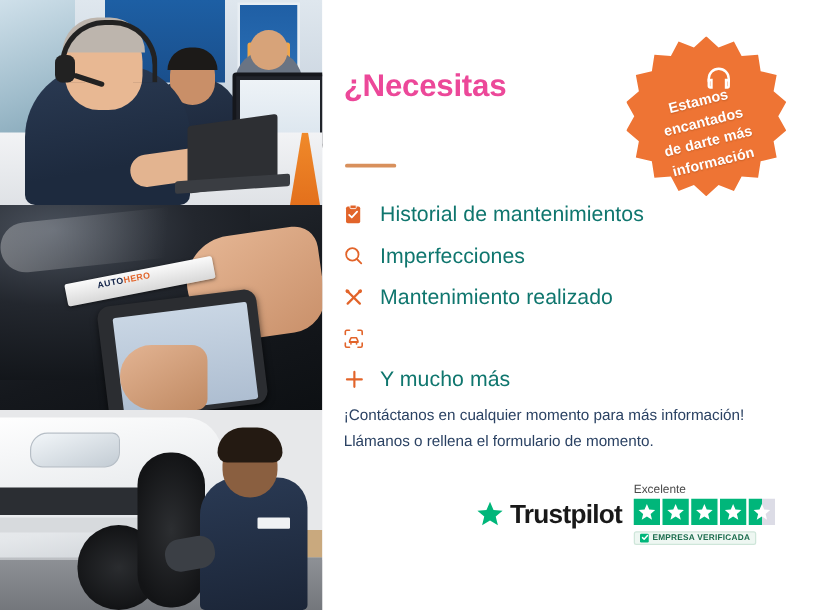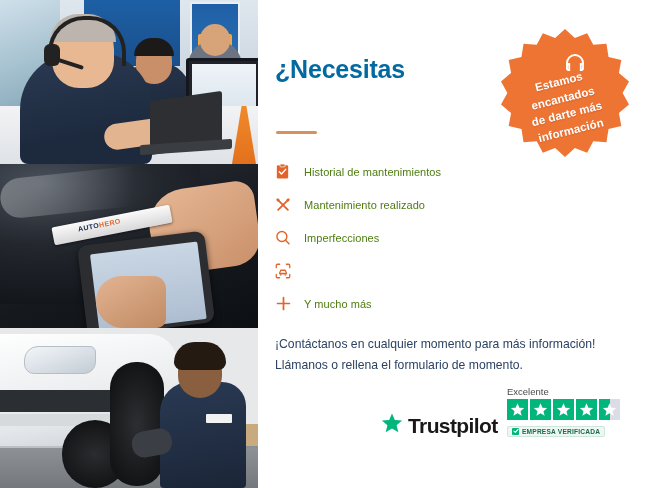--- a/index.html
+++ b/index.html
@@ -128,21 +128,21 @@
     background:#241a12;border-radius:26px 26px 10px 10px;}
   .p3 .glove{position:absolute;left:132px;top:102px;width:40px;height:26px;
     background:#3b3f45;border-radius:12px;transform:rotate(-10deg);}
   .p3 .logo{position:absolute;left:206px;top:86px;width:26px;height:9px;
     background:#f0f2f4;border-radius:1px;}
 
   
   .content{position:absolute;left:258px;top:0;width:392px;height:488px;background:#fff;}
 
   .heading{position:absolute;left:17px;top:55px;width:250px;
-    font-size:25px;line-height:1.18;font-weight:bold;color:#0369a1;letter-spacing:-.2px;}
+    font-size:25px;line-height:1.18;font-weight:bold;color:#ec4899;letter-spacing:-.2px;}
   .divider{position:absolute;left:18px;top:131px;width:41px;height:3px;
     background:#d8905c;border-radius:2px;}
 
   
   .badge{position:absolute;left:243px;top:29px;width:128px;height:128px;}
   .badge .burst{position:absolute;inset:0;background:#ee7434;
     clip-path:polygon(
       50.0% 0.0%, 57.7% 7.0%, 67.3% 3.3%, 72.1% 12.3%, 82.4% 11.6%, 84.0% 21.8%,
       94.0% 24.2%, 92.1% 34.3%, 100.0% 41.1%, 95.0% 50.0%, 100.0% 58.9%,
       92.1% 65.7%, 94.0% 75.8%, 84.0% 78.2%, 82.4% 88.4%, 72.1% 87.7%,
@@ -153,28 +153,28 @@
   .badge .hs{position:absolute;left:62px;top:22px;width:24px;height:24px;}
   .badge .btext{position:absolute;left:4px;top:44px;width:120px;
     transform:rotate(-14deg);text-align:center;color:#fff;
     font-size:11.5px;font-weight:bold;line-height:1.45;letter-spacing:.1px;
     text-shadow:0 1px 1px rgba(120,50,10,.25);}
 
   
   .flist{position:absolute;left:16px;top:155px;width:300px;}
   .frow{display:flex;align-items:center;height:33px;}
   .frow .ic{width:30px;flex:0 0 30px;display:flex;align-items:center;justify-content:flex-start;}
-  .frow .lbl{font-size:11px;color:#4d7c0f;letter-spacing:.05px;}
+  .frow .lbl{font-size:17px;color:#0f766e;letter-spacing:.05px;}
 
   .contact{position:absolute;left:17px;top:322px;width:360px;
-    font-size:12.2px;line-height:1.68;color:#2b4263;margin-top:12px;}
+    font-size:12.2px;line-height:1.68;color:#2b4263;}
 
   
   .tp{position:absolute;left:123px;top:386px;width:260px;height:62px;}
-  .tp .logo{position:absolute;left:0;top:26px;display:flex;align-items:flex-end;gap:5px;}
+  .tp .logo{position:absolute;left:0;top:14px;display:flex;align-items:flex-start;gap:5px;}
   .tp .logo .name{font-size:21px;font-weight:bold;color:#191919;letter-spacing:-.6px;}
   .tp .right{position:absolute;left:126px;top:0;width:134px;}
   .tp .exc{font-size:9.5px;color:#4a4a4a;text-align:left;width:118px;margin:0 0 2px 0;}
   .tp .stars{display:flex;gap:2px;}
   .tp .sq{width:21px;height:21px;background:#00b67a;display:flex;align-items:center;justify-content:center;}
   .tp .sq.half{background:linear-gradient(90deg,#00b67a 52%,#dcdce6 52%);}
   .tp .verif{margin-top:4px;display:inline-flex;align-items:center;gap:3px;
     background:#eef7f2;border:1px solid #cfe6da;border-radius:2px;padding:1px 4px;}
   .tp .verif .vt{font-size:6.6px;font-weight:bold;color:#1a6b4c;letter-spacing:.2px;}
   .tp .verif .vb{width:7px;height:7px;background:#00b67a;border-radius:1px;
@@ -285,38 +285,38 @@
             <rect x="4" y="3" width="16" height="19" rx="2" fill="#e2642a"></rect>
             <rect x="8.5" y="1.5" width="7" height="4" rx="1" fill="#e2642a" stroke="#ffffff" stroke-width="1"></rect>
             <path d="M7.5 12.5l3 3 6-6.5" fill="none" stroke="#ffffff" stroke-width="2" stroke-linecap="round" stroke-linejoin="round"></path>
           </svg>
         </span>
         <span class="lbl">Historial de mantenimientos</span>
       </div>
 
       <div class="frow">
         <span class="ic">
+          <svg viewBox="0 0 24 24" width="18" height="18" fill="none" stroke="#e2642a" stroke-width="1.9" stroke-linecap="round">
+            <circle cx="10.5" cy="10" r="6.6"></circle>
+            <path d="M15.6 15.2L20 19.6"></path>
+          </svg>
+        </span>
+        <span class="lbl">Imperfecciones</span>
+      </div>
+
+      <div class="frow">
+        <span class="ic">
           <svg viewBox="0 0 24 24" width="18" height="18" stroke="#e2642a" stroke-width="2.4" stroke-linecap="round" fill="none">
             <path d="M4.5 4.5l14 14"></path>
             <path d="M19.5 4.5l-14 14"></path>
             <circle cx="5.4" cy="5.4" r="2" fill="#e2642a" stroke="none"></circle>
             <circle cx="18.6" cy="5.4" r="2" fill="#e2642a" stroke="none"></circle>
           </svg>
         </span>
         <span class="lbl">Mantenimiento realizado</span>
-      </div>
-
-      <div class="frow">
-        <span class="ic">
-          <svg viewBox="0 0 24 24" width="18" height="18" fill="none" stroke="#e2642a" stroke-width="1.9" stroke-linecap="round">
-            <circle cx="10.5" cy="10" r="6.6"></circle>
-            <path d="M15.6 15.2L20 19.6"></path>
-          </svg>
-        </span>
-        <span class="lbl">Imperfecciones</span>
       </div>
 
       <div class="frow">
         <span class="ic">
           <svg viewBox="0 0 24 24" width="18" height="18" fill="none" stroke="#e2642a" stroke-width="1.7" stroke-linecap="round">
             <path d="M3 7.5V4.5a1.5 1.5 0 0 1 1.5-1.5H7.5"></path>
             <path d="M21 7.5V4.5A1.5 1.5 0 0 0 19.5 3H16.5"></path>
             <path d="M3 16.5v3A1.5 1.5 0 0 0 4.5 21H7.5"></path>
             <path d="M21 16.5v3a1.5 1.5 0 0 1-1.5 1.5H16.5"></path>
             <path d="M6.8 14.4h10.4v2.2H6.8z" fill="#e2642a" stroke="none"></path>

